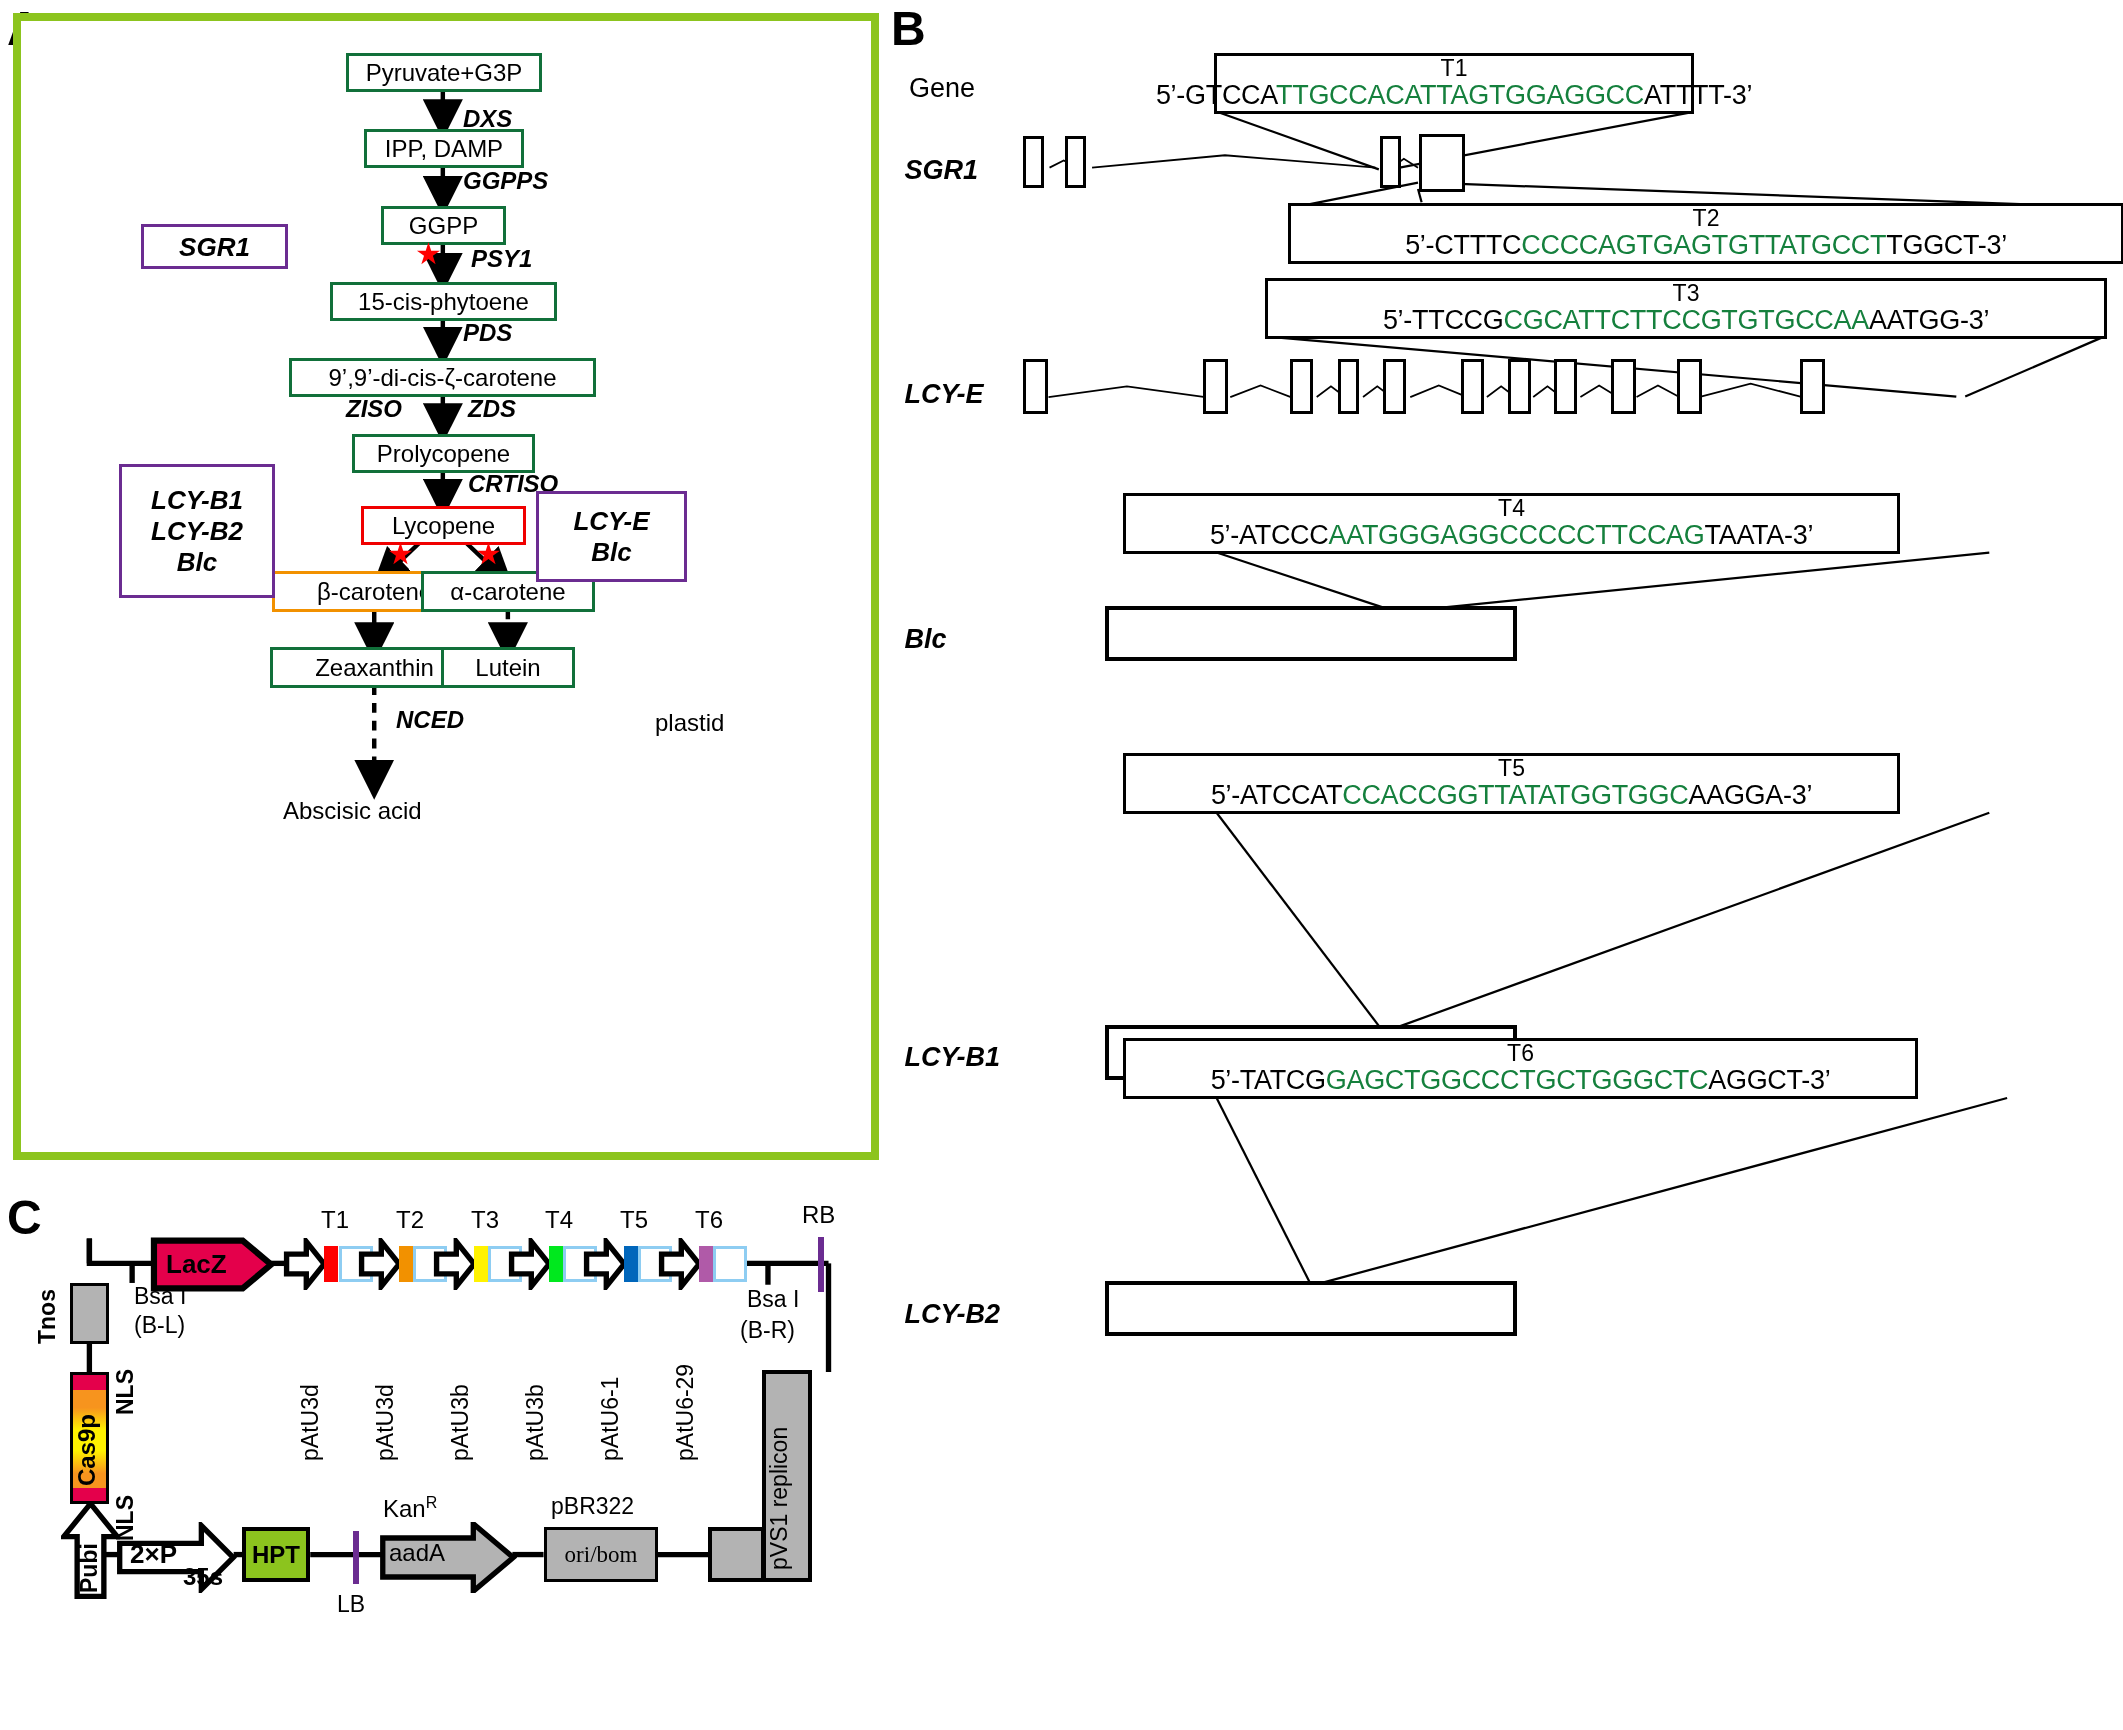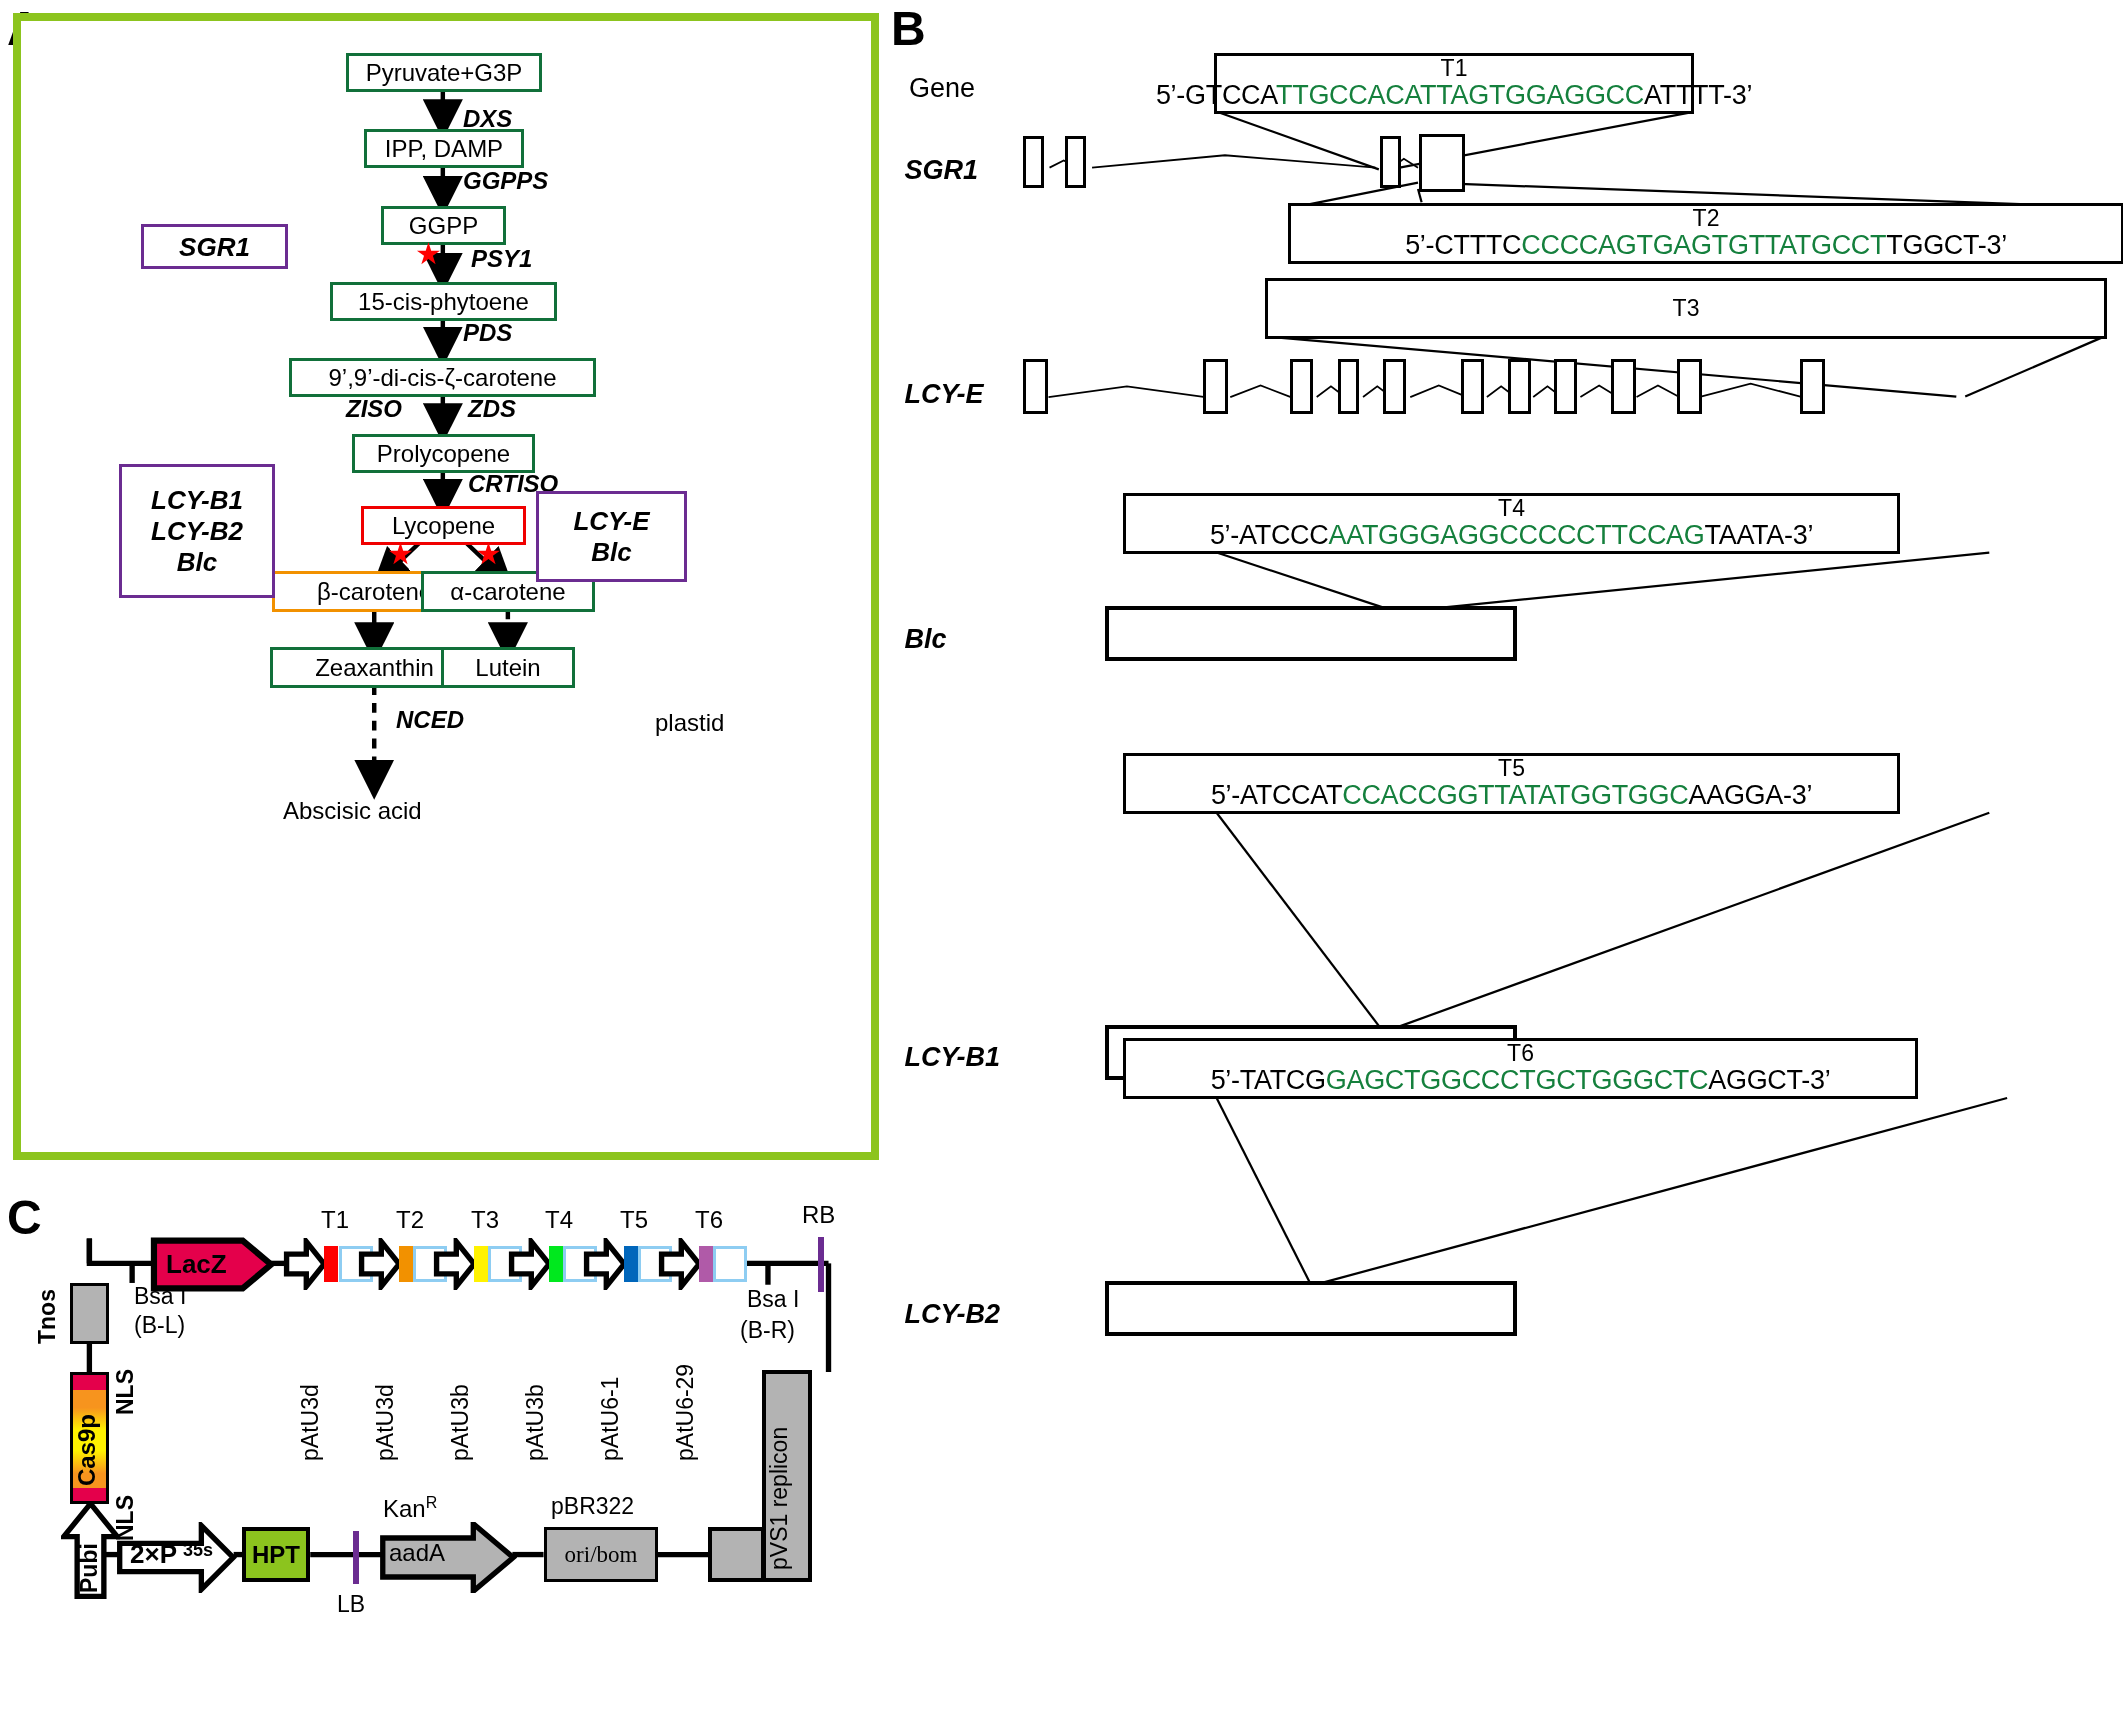--- a/index.html
+++ b/index.html
@@ -191,20 +191,21 @@
   <div class="exon" style="left:471px;top:136px;width:21.4px;height:52px;" data-name="exon-sgr1-3"></div>
   <div class="exon" style="left:510px;top:134px;width:46px;height:58px;" data-name="exon-sgr1-4"></div>
 
   <div class="seqbox" style="left:379px;top:203px;width:836px;height:61px;" data-name="sequence-box-t2">
     <div class="seq-title" data-name="sequence-title-t2">T2</div>
     <div class="seq-text" data-name="sequence-text-t2"><span data-name="t2-pre">5’-CTTTC</span><span class="hl" data-name="t2-protospacer">CCCCAGTGAGTGTTATGCCT</span><span data-name="t2-post">TGGCT-3’</span></div>
   </div>
 
   <div class="seqbox" style="left:356px;top:278px;width:842px;height:61px;" data-name="sequence-box-t3">
     <div class="seq-title" data-name="sequence-title-t3">T3</div>
+    <div class="seq-text" data-name="sequence-text-t3"><span data-name="t3-pre">5’-TTCCG</span><span class="hl" data-name="t3-protospacer">CGCATTCTTCCGTGTGCCAA</span><span data-name="t3-post">AATGG-3’</span></div>
   </div>
 
   <div class="gene-lab" style="left:-4.5px;top:381px;" data-name="gene-label-lcye">LCY-E</div>
   <svg class="abs" style="left:111px;top:356px;width:1087px;height:67px;" data-name="gene-model-lcye" viewBox="0 0 1220 75" width="1087" height="67">
     <polyline points="32,46 120,34 208,46" fill="none" stroke="#000" stroke-width="2"></polyline>
     <polyline points="236,46 270,33 304,46" fill="none" stroke="#000" stroke-width="2"></polyline>
     <polyline points="333,46 349,34 365,46" fill="none" stroke="#000" stroke-width="2"></polyline>
     <polyline points="385,46 401,34 417,46" fill="none" stroke="#000" stroke-width="2"></polyline>
     <polyline points="438,46 470,33 502,46" fill="none" stroke="#000" stroke-width="2"></polyline>
     <polyline points="524,46 540,34 556,46" fill="none" stroke="#000" stroke-width="2"></polyline>
@@ -305,21 +306,21 @@
 
   <svg class="abs" style="left:61px;top:316px;width:59px;height:98px;" data-name="pubi-promoter-arrow" viewBox="0 0 66 110" width="59" height="98">
     <polygon points="33,3 63,40 48,40 48,107 18,107 18,40 3,40" fill="#fff" stroke="#000" stroke-width="6"></polygon>
   </svg>
   <div class="clab" style="left:78px;top:408px;transform-origin:left top;transform:rotate(-90deg);font-size:23px;" data-name="pubi-label">Pubi</div>
 
   <svg class="abs" style="left:116px;top:337px;width:121px;height:71px;" data-name="p35s-promoter-arrow" viewBox="0 0 136 80" width="121" height="71">
     <polygon points="4,24 96,24 96,4 132,40 96,76 96,56 4,56" fill="#fff" stroke="#000" stroke-width="6"></polygon>
   </svg>
   <div class="clab" style="left:130px;top:356px;font-size:26px;" data-name="p35s-label-main">2×P</div>
-  <div class="clab" style="left:183px;top:356px;font-size:18px;" data-name="p35s-label-sub">35s</div>
+  <div class="clab" style="left:183px;top:380px;font-size:24px;" data-name="p35s-label-sub">35s</div>
 
   <div class="abs" style="left:242px;top:342px;width:68px;height:55px;background:#8CC41E;border:4.5px solid #000;box-sizing:border-box;display:flex;align-items:center;justify-content:center;" data-name="hpt-selection-marker">
     <span style="font-size:24px;font-weight:bold;" data-name="hpt-label">HPT</span>
   </div>
 
   <div class="vtick" style="left:353px;top:346px;height:53px;" data-name="lb-border-marker"></div>
   <div class="clab" style="left:337px;top:408px;font-size:23px;font-weight:normal;" data-name="lb-label">LB</div>
 
   <svg class="abs" style="left:379px;top:337px;width:138px;height:71px;" data-name="aada-gene-arrow" viewBox="0 0 155 80" width="138" height="71">
     <polygon points="4,18 106,18 106,2 151,40 106,78 106,62 4,62" fill="#B3B3B3" stroke="#000" stroke-width="6"></polygon>

